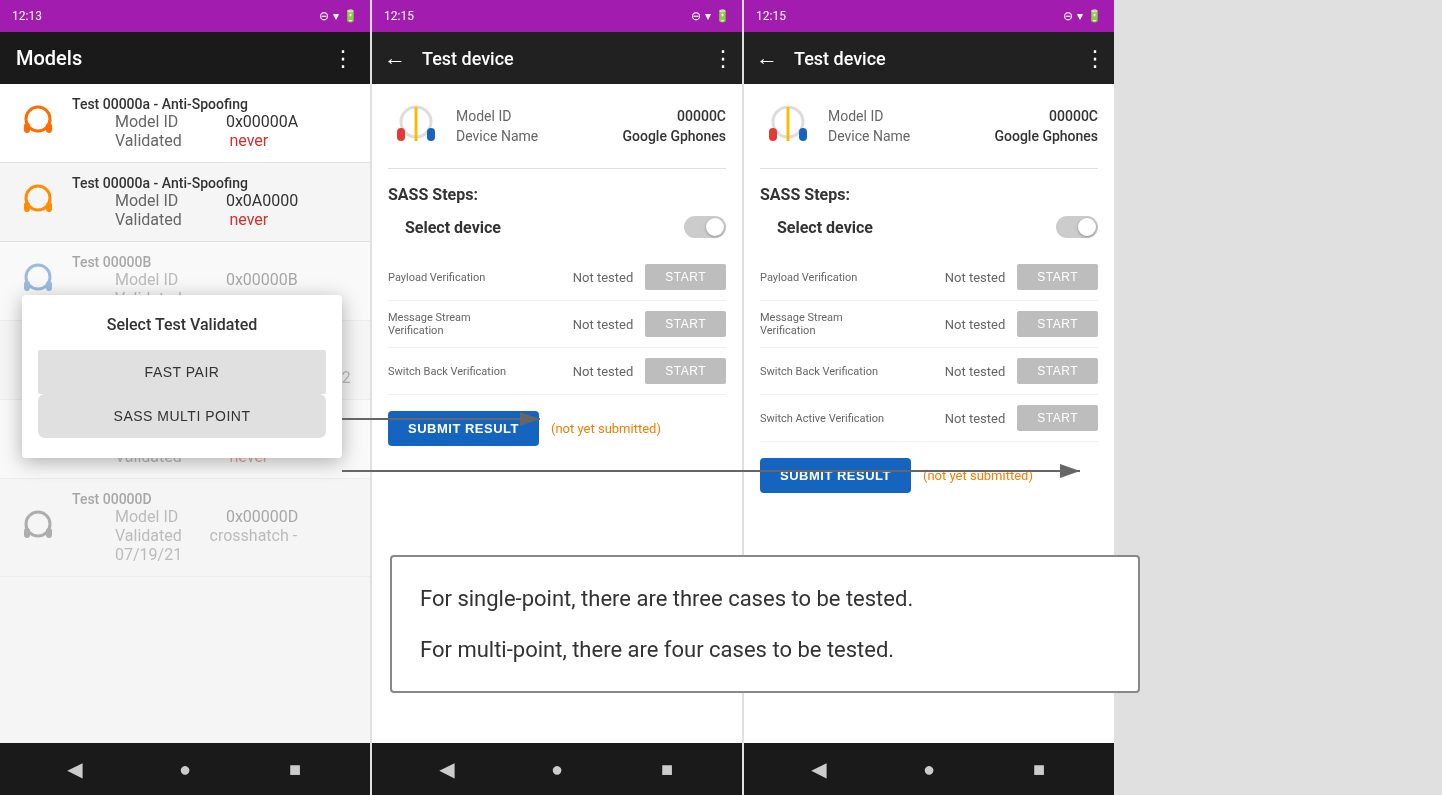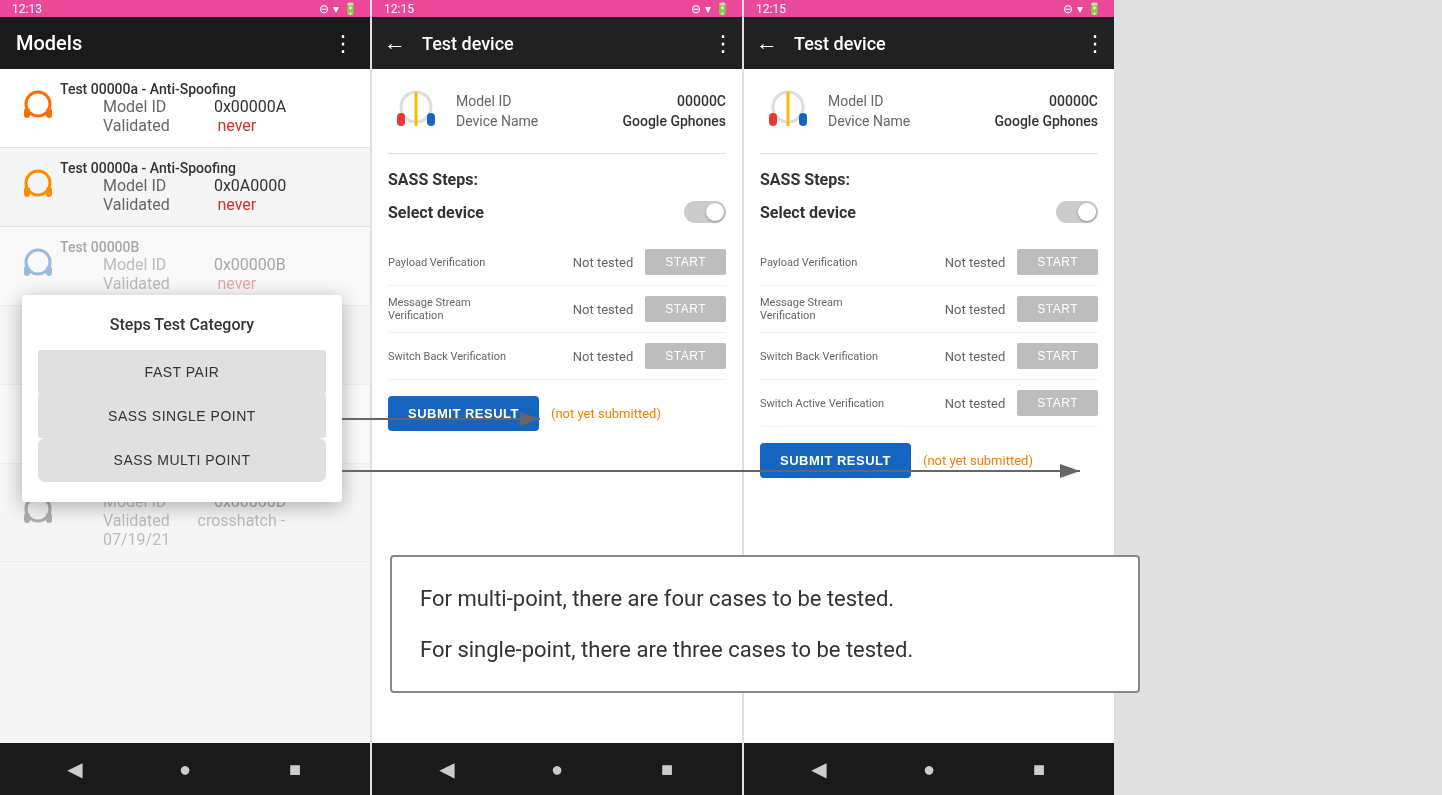--- a/index.html
+++ b/index.html
@@ -18,28 +18,28 @@
       background: #1a1a1a;
       width: 370px;
       min-height: 795px;
       display: flex;
       flex-direction: column;
       flex-shrink: 0;
       position: relative;
     }
 
     .status-bar {
-      background: #ec4899;
+      background: #a21caf;
       color: #fff;
       display: flex;
       justify-content: space-between;
       align-items: center;
       padding: 4px 12px;
       font-size: 12px;
-      height: 17px;
+      height: 32px;
     }
     .status-bar-right {
       display: flex;
       align-items: center;
       gap: 4px;
     }
 
     
     .app-bar {
       background: #1a1a1a;
@@ -61,20 +61,21 @@
       background: #f5f5f5;
       flex: 1;
       overflow-y: auto;
     }
     .model-item {
       background: #fff;
       display: flex;
       align-items: center;
       padding: 12px 16px;
       border-bottom: 1px solid #e0e0e0;
+      gap: 12px;
     }
     .model-icon {
       width: 44px;
       height: 44px;
       border-radius: 4px;
       display: flex;
       align-items: center;
       justify-content: center;
       flex-shrink: 0;
     }
@@ -197,20 +198,21 @@
       font-weight: 700;
       margin-bottom: 12px;
       color: #333;
     }
 
     .select-device-row {
       display: flex;
       align-items: center;
       justify-content: space-between;
       margin-bottom: 16px;
+      margin-left: 17px;
     }
     .select-device-label {
       font-size: 16px;
       font-weight: 700;
       color: #333;
     }
     .toggle {
       width: 42px;
       height: 22px;
       background: #ccc;
@@ -461,23 +463,22 @@
       </div>
       <div class="model-info">
         <div class="model-name">Test 00000D</div>
         <div class="model-sub">Model ID &nbsp;&nbsp;&nbsp;&nbsp;&nbsp;&nbsp;&nbsp;&nbsp;&nbsp;&nbsp; <span style="color:#333">0x00000D</span></div>
         <div class="model-sub">Validated &nbsp;&nbsp;&nbsp;&nbsp;&nbsp; <span class="date">crosshatch - 07/19/21</span></div>
       </div>
     </div>
   </div>
 
   <div class="dialog-overlay">
-    <div class="dialog-title">Steps Test Category</div>
+    <div class="dialog-title">Select Test Validated</div>
     <button class="dialog-btn">FAST PAIR</button>
-    <button class="dialog-btn">SASS SINGLE POINT</button>
     <button class="dialog-btn">SASS MULTI POINT</button>
   </div>
 
   <div class="nav-bar">
     <span class="nav-btn">◀</span>
     <span class="nav-btn">●</span>
     <span class="nav-btn">■</span>
   </div>
 </div>
 
@@ -631,22 +632,22 @@
 
   <div class="nav-bar">
     <span class="nav-btn">◀</span>
     <span class="nav-btn">●</span>
     <span class="nav-btn">■</span>
   </div>
 </div>
 
 <div class="annotation-box">
   <div class="annotation-text">
+    <p>For single-point, there are three cases to be tested.</p>
     <p>For multi-point, there are four cases to be tested.</p>
-    <p>For single-point, there are three cases to be tested.</p>
   </div>
 </div>
 
 <svg class="arrows" xmlns="http://www.w3.org/2000/svg">
   <defs>
     <marker id="arrowhead" markerWidth="10" markerHeight="7" refX="10" refY="3.5" orient="auto">
       <polygon points="0 0, 10 3.5, 0 7" fill="#666"></polygon>
     </marker>
   </defs>
 

